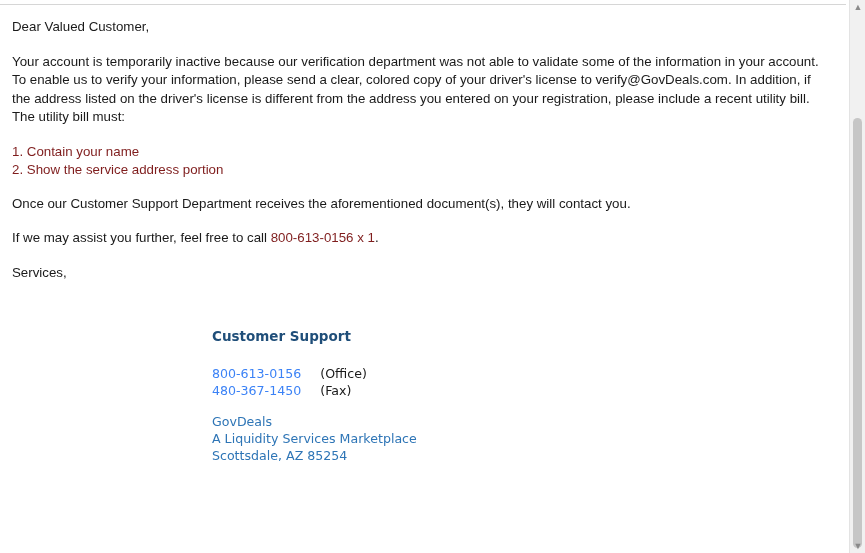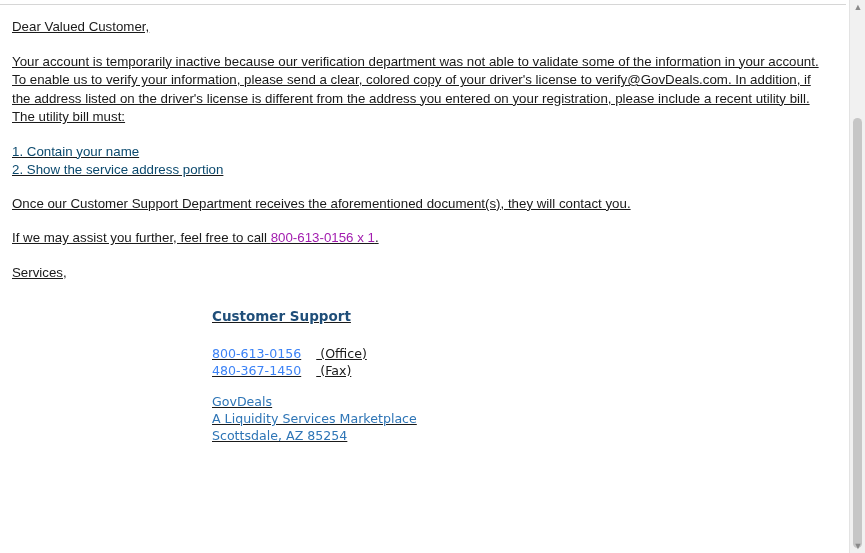--- a/index.html
+++ b/index.html
@@ -66,21 +66,20 @@
   .scrollbar .arrow.up { top: 0; }
   .scrollbar .arrow.down { bottom: 0; }
 
   .content {
     position: absolute;
     top: 0;
     left: 0;
     width: 846px;
     padding: 18px 14px 0 12px;
     box-sizing: border-box;
-    text-decoration: underline;
   }
 
   p {
     margin: 0 0 14px 0;
     font-size: 13.3px;
     line-height: 18.5px;
     color: #1a1a1a;
   }
 
   .body-para {
@@ -88,31 +87,31 @@
   }
 
   .list {
     margin: 0 0 16px 0;
     padding: 0;
     list-style: none;
   }
   .list li {
     font-size: 13.3px;
     line-height: 18px;
-    color: #0c4a6e;
+    color: #7f1d1d;
   }
 
   a, .link {
-    color: #a21caf;
+    color: #7f1d1d;
     text-decoration: none;
   }
 
   
   .signature {
-    margin-top: 26px;
+    margin-top: 46px;
     padding-left: 200px;
     font-family: "DejaVu Sans", sans-serif;
   }
   .sig-title {
     font-size: 13.5px;
     font-weight: bold;
     color: #1f4e79;
     margin-bottom: 22px;
   }
   .sig-line {

